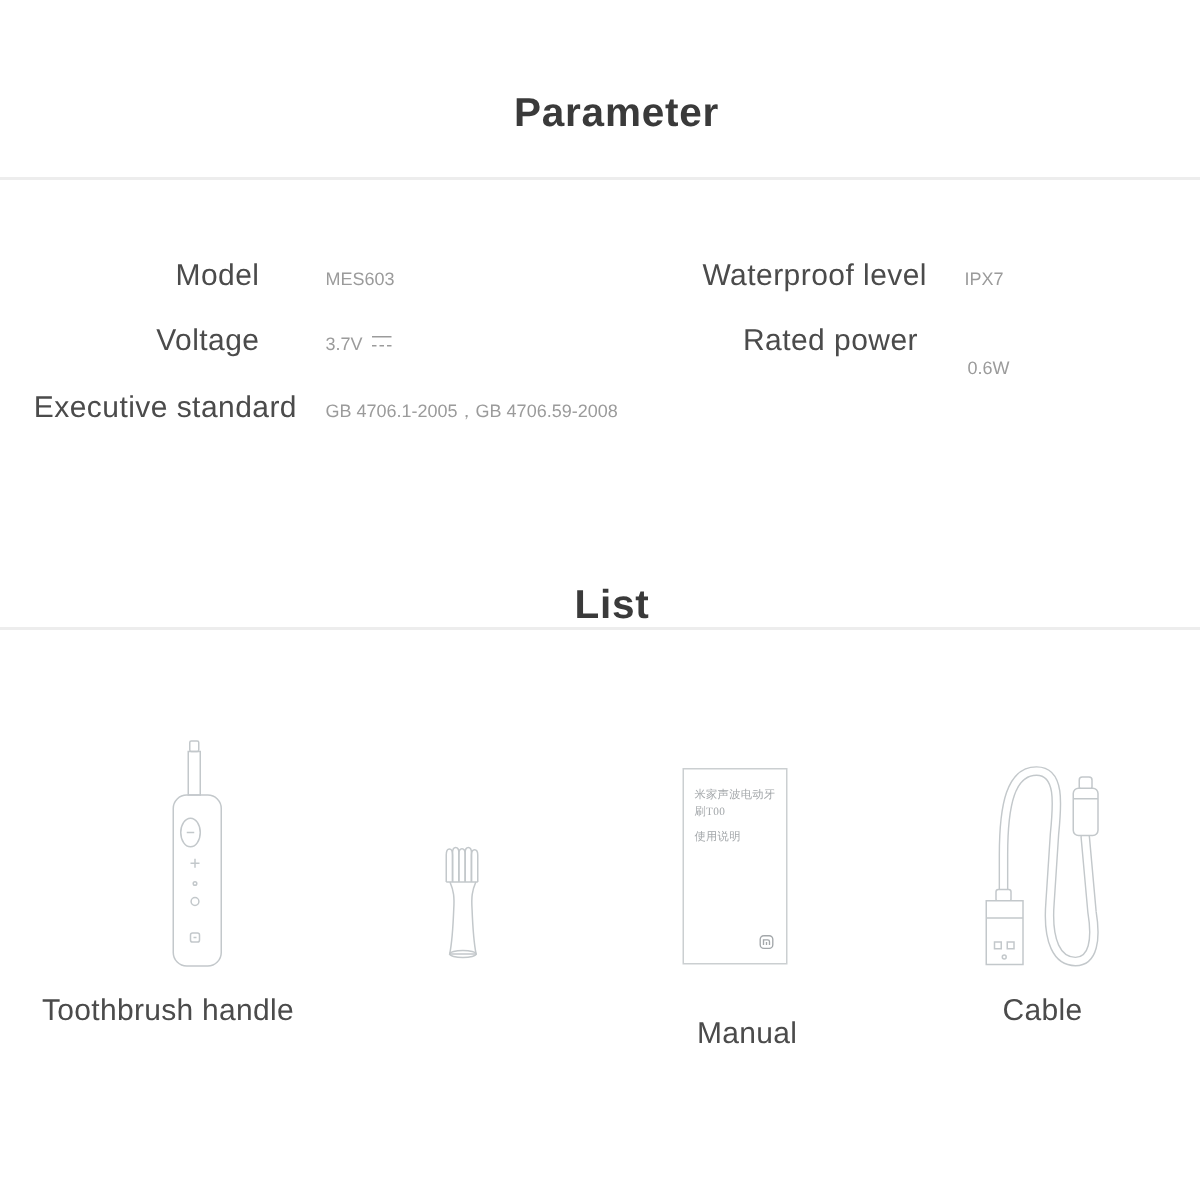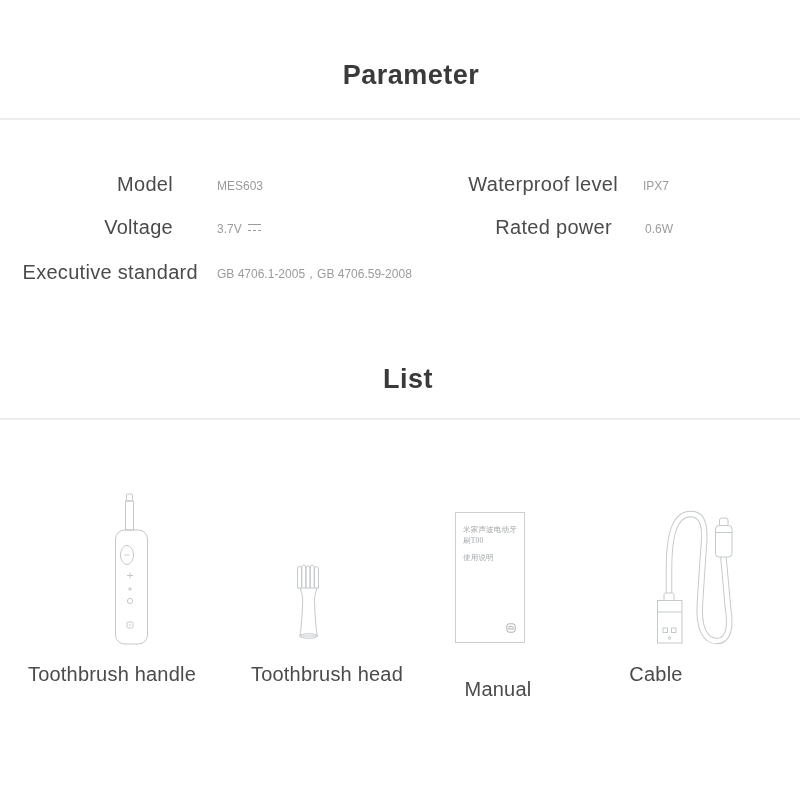--- a/index.html
+++ b/index.html
@@ -1,46 +1,46 @@
 <!DOCTYPE html>
 <html><head>
 <meta charset="utf-8">
 <style>
   html,body{margin:0;padding:0;background:#fff;}
   .page{position:relative;width:800px;height:800px;background:#fff;overflow:hidden;
         font-family:"Liberation Sans", sans-serif;}
   .title{position:absolute;left:0;right:0;padding-left:22px;margin:6px;text-align:center;
          font-size:27px;font-weight:700;color:#3a3a3a;letter-spacing:.5px;}
   #title-parameter{top:54px;}
-  #title-list{top:358px;padding-left:16px;}
+  #title-list{top:382px;padding-left:16px;}
   .divider{position:absolute;left:0;width:800px;height:2px;background:#ededed;}
   #divider-top{top:118px;}
   #divider-list{top:418px;}
   .plabel{position:absolute;font-size:20px;line-height:23px;color:#4b4b4b;
           letter-spacing:.3px;white-space:nowrap;}
   .pvalue{position:absolute;font-size:12px;line-height:18px;color:#9b9b9b;white-space:nowrap;}
   #l-model{right:627px;top:173px;} #v-model{left:217px;top:177px;}
   #l-waterproof{right:182px;top:173px;} #v-waterproof{left:643px;top:177px;}
   #l-voltage{right:627px;top:216px;} #v-voltage{left:217px;top:220px;}
-  #l-rated{right:188px;top:216px;margin-left:20px;} #v-rated{left:645px;top:220px;}
+  #l-rated{right:188px;top:216px;margin-left:20px;} #v-rated{left:645px;top:236px;}
   #l-exec{right:602px;top:261px;} #v-exec{left:217px;top:265px;}
   .dc{display:inline-block;width:13px;height:5px;margin-left:6px;margin-bottom:2px;
       border-top:1.6px solid #9b9b9b;border-bottom:1.6px dashed #9b9b9b;}
   .fig{position:absolute;}
   #fig-handle{left:100px;top:486px;width:62px;height:162px;}
   #fig-head{left:278px;top:556px;width:60px;height:88px;}
   #fig-manual{left:455px;top:512px;width:70px;height:131px;border:1px solid #cbcfd1;
               box-sizing:border-box;padding:11px 7px;font-family:Liberation Serif, serif;}
   #fig-cable{left:648px;top:498px;width:100px;height:150px;}
   .manual-line{font-size:7.5px;line-height:1.5;color:#a3a7aa;letter-spacing:.2px;}
   .manual-line2{margin-top:5px;}
   .manual-logo{position:absolute;right:8px;bottom:9px;}
   .ilabel{position:absolute;top:663px;transform:translateX(-50%);font-size:20px;
           color:#4b4b4b;letter-spacing:.2px;white-space:nowrap;}
-  #il-handle{left:112px;} #il-head{left:327px;} #il-manual{left:498px;margin-top:15px;} #il-cable{left:656px;}
+  #il-handle{left:112px;} #il-head{left:327px;} #il-manual{left:498px;margin-top:15px;} #il-cable{left:695px;}
   svg{display:block;}
 </style>
 </head>
 <body>
 
 <div class="page">
 
   <h1 class="title" id="title-parameter">Parameter</h1>
   <div class="divider" id="divider-top"></div>
 
@@ -112,17 +112,16 @@
       <rect x="15" y="130" width="4.5" height="4.5"></rect>
       <rect x="23.5" y="130" width="4.5" height="4.5"></rect>
       <circle cx="21.5" cy="140" r="1.3"></circle>
       <rect x="71.5" y="20" width="8.5" height="8.5" rx="2" fill="#ffffff"></rect>
       <rect x="67.5" y="27.5" width="16.5" height="31.5" rx="3.5" fill="#ffffff"></rect>
       <line x1="67.5" y1="34.5" x2="84" y2="34.5"></line>
     </svg>
   </div>
 
   <span class="ilabel" id="il-handle">Toothbrush handle</span>
-  <span class="ilabel" id="il-head">Toothbrush head</span>
   <span class="ilabel" id="il-manual">Manual</span>
   <span class="ilabel" id="il-cable">Cable</span>
 
 </div>
 
 </body></html>

